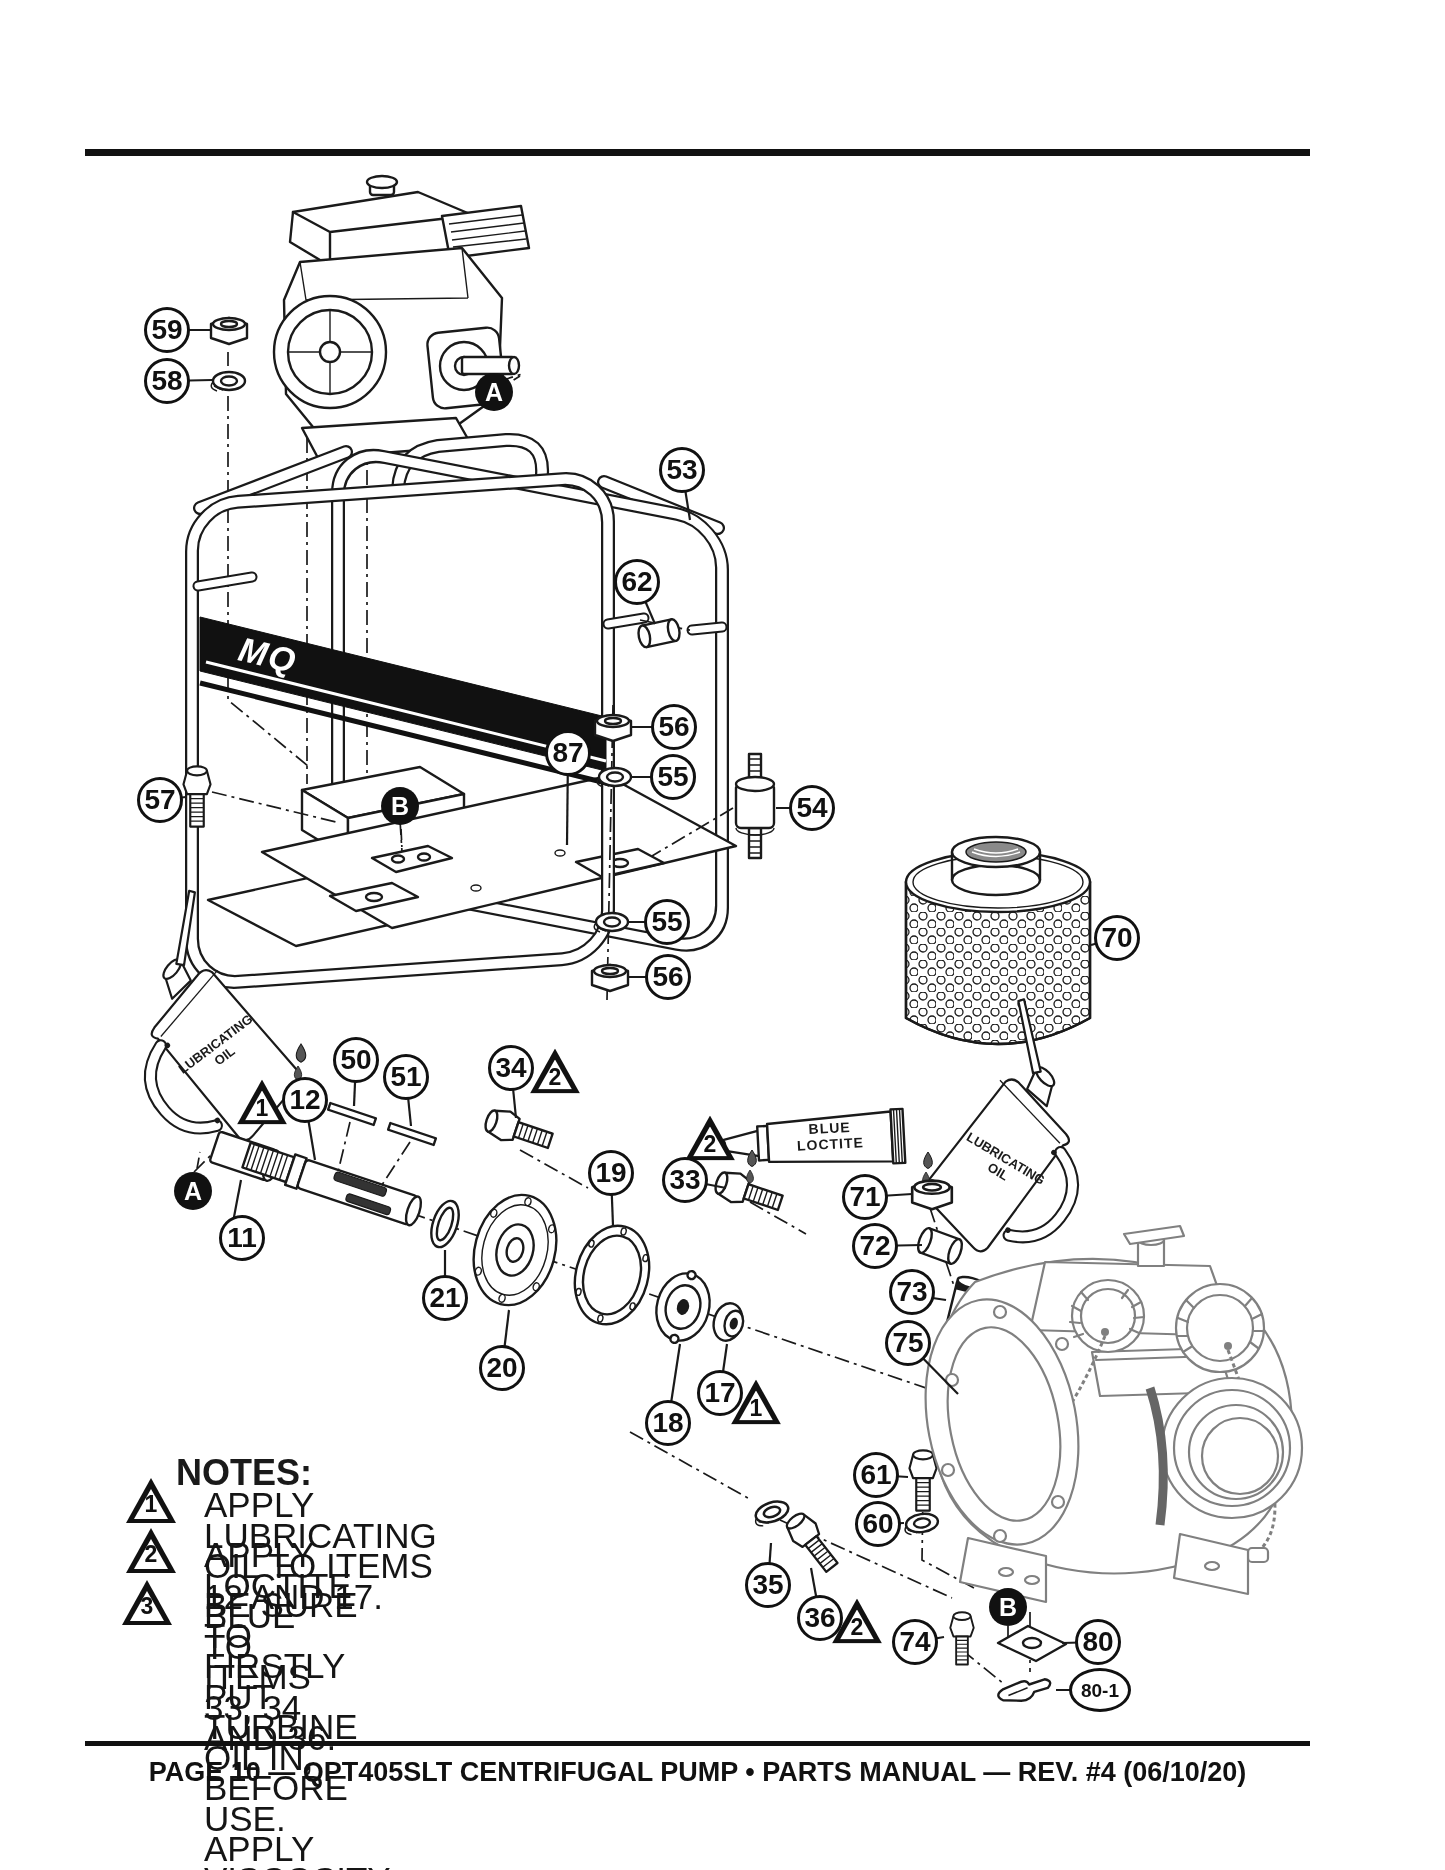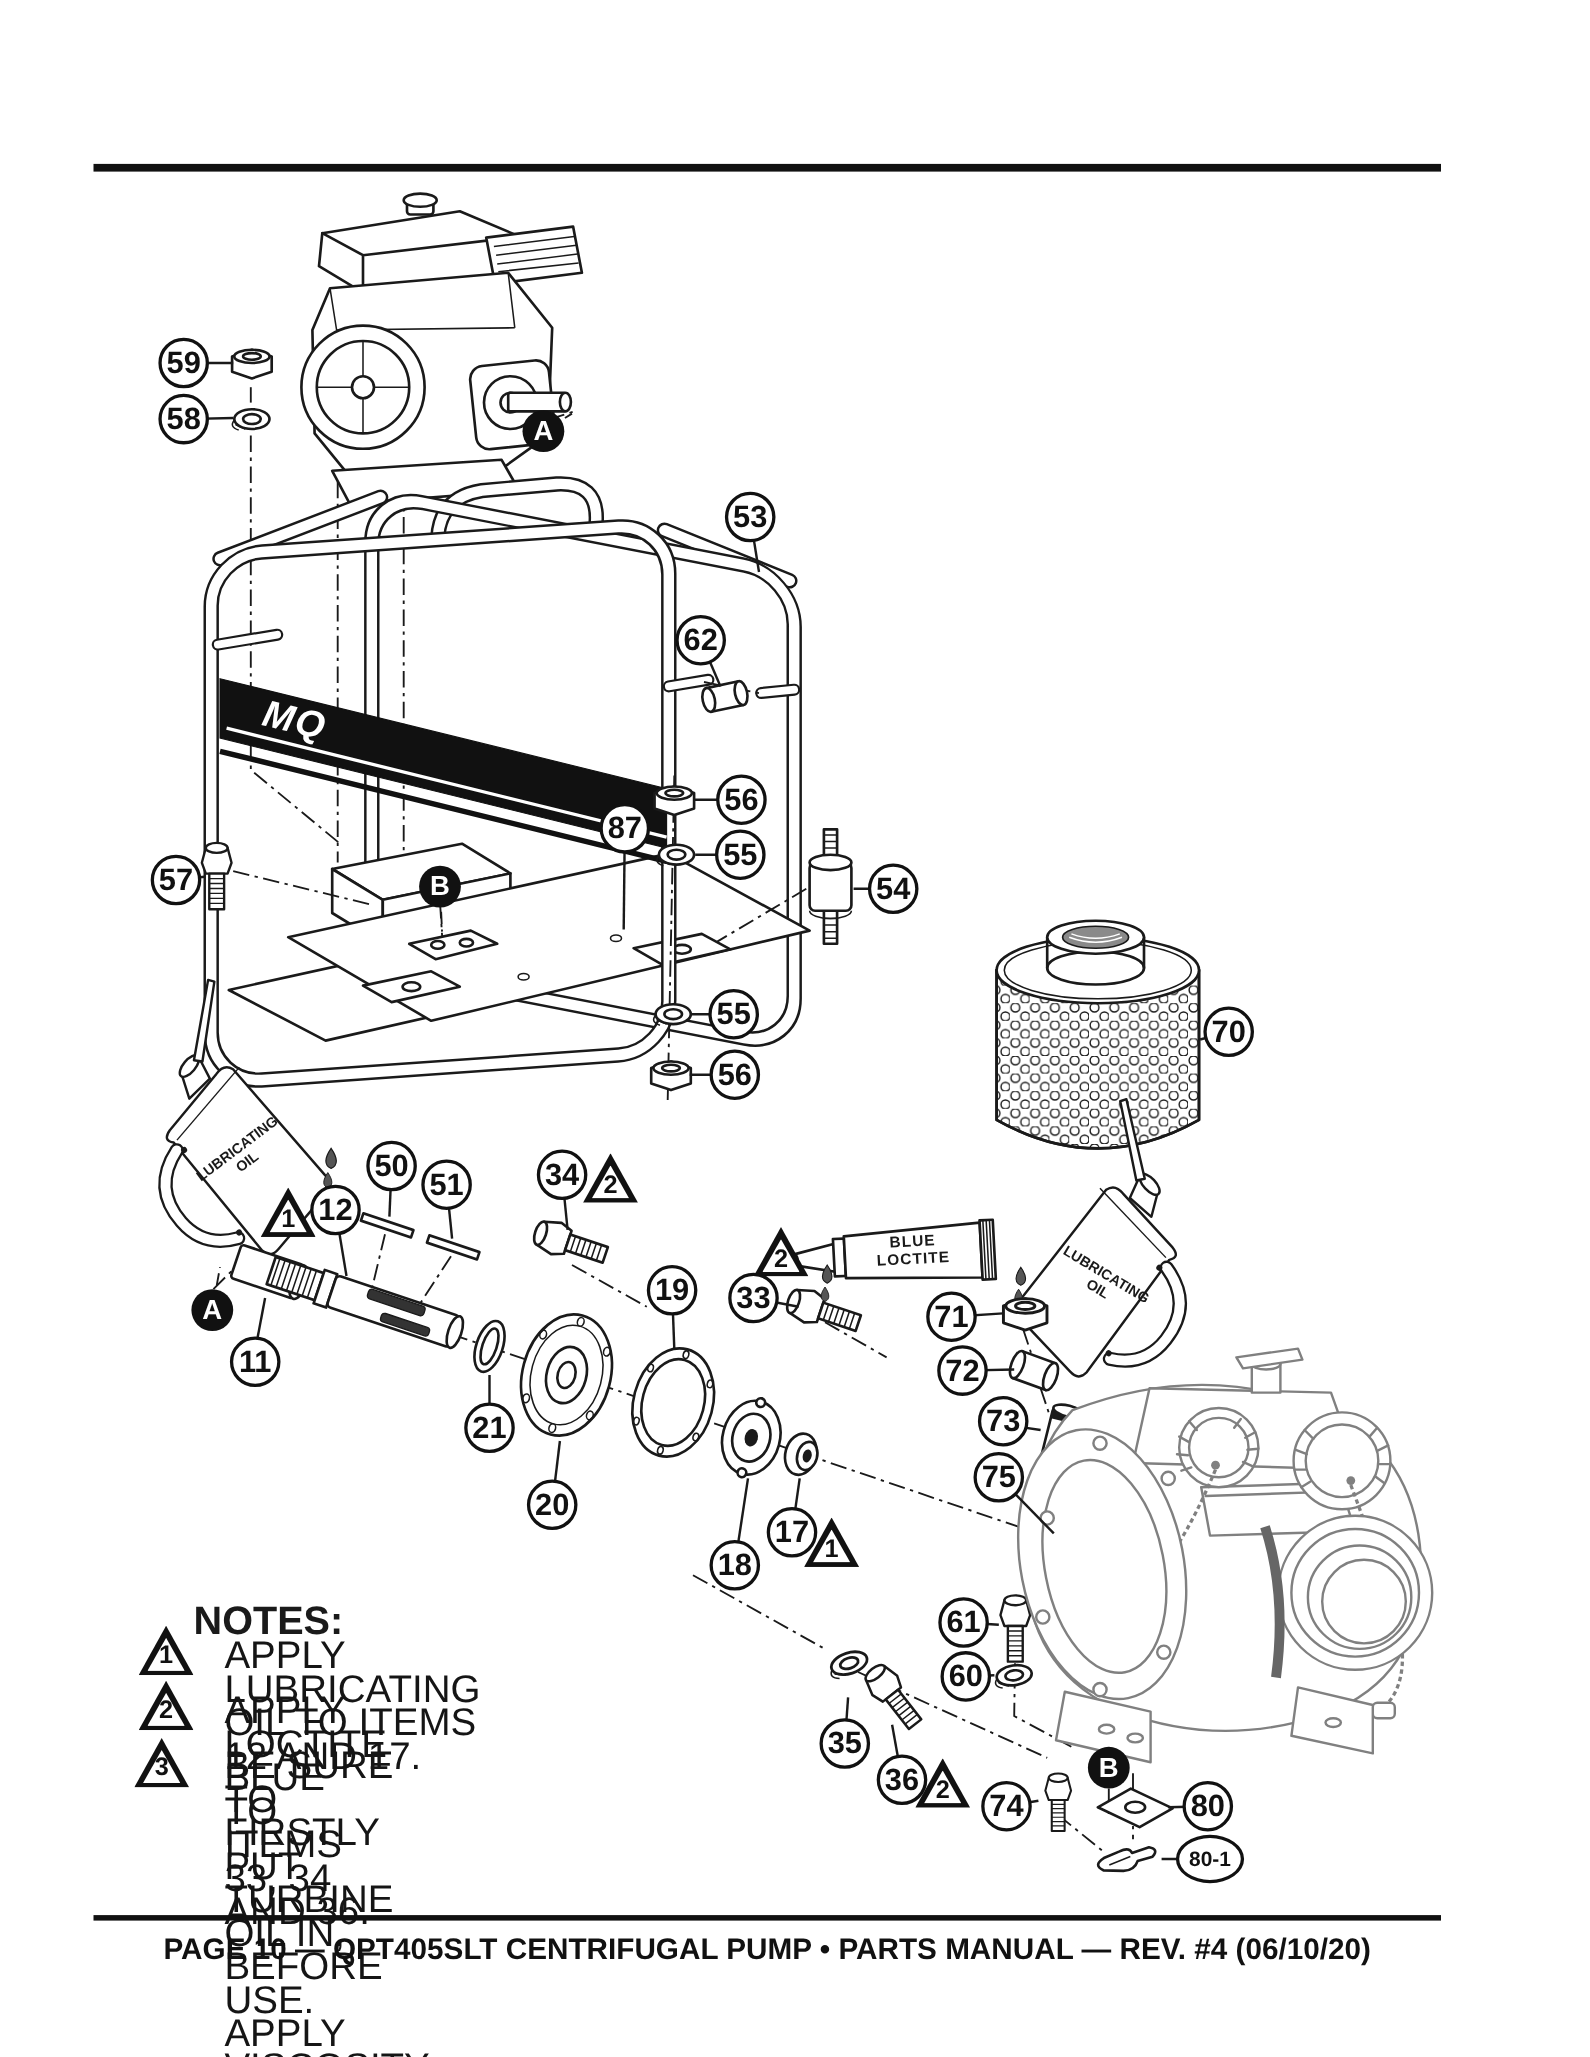--- a/index.html
+++ b/index.html
@@ -501,21 +501,21 @@
       <div class="callout circle" style="left: 305px; top: 1100px;">12</div>
       <div class="callout circle" style="left: 356px; top: 1060px;">50</div>
       <div class="callout circle" style="left: 406px; top: 1077px;">51</div>
       <div class="callout circle" style="left: 511px; top: 1068px;">34</div>
       <div class="callout tri" style="left: 555px; top: 1071px;">
         <span class="t-outer"></span>
         <span class="t-inner"></span>
         <span class="t-num">2</span>
       </div>
       <div class="callout dark" style="left: 193px; top: 1191px;">A</div>
-      <div class="callout circle" style="left: 232px; top: 1238px;">11</div>
+      <div class="callout circle" style="left: 242px; top: 1238px;">11</div>
       <div class="callout circle" style="left: 445px; top: 1298px;">21</div>
       <div class="callout circle" style="left: 502px; top: 1368px;">20</div>
       <div class="callout circle" style="left: 611px; top: 1173px;">19</div>
       <div class="callout circle" style="left: 668px; top: 1423px;">18</div>
       <div class="callout circle" style="left: 720px; top: 1393px;">17</div>
       <div class="callout tri" style="left: 756px; top: 1402px;">
         <span class="t-outer"></span>
         <span class="t-inner"></span>
         <span class="t-num">1</span>
       </div>

